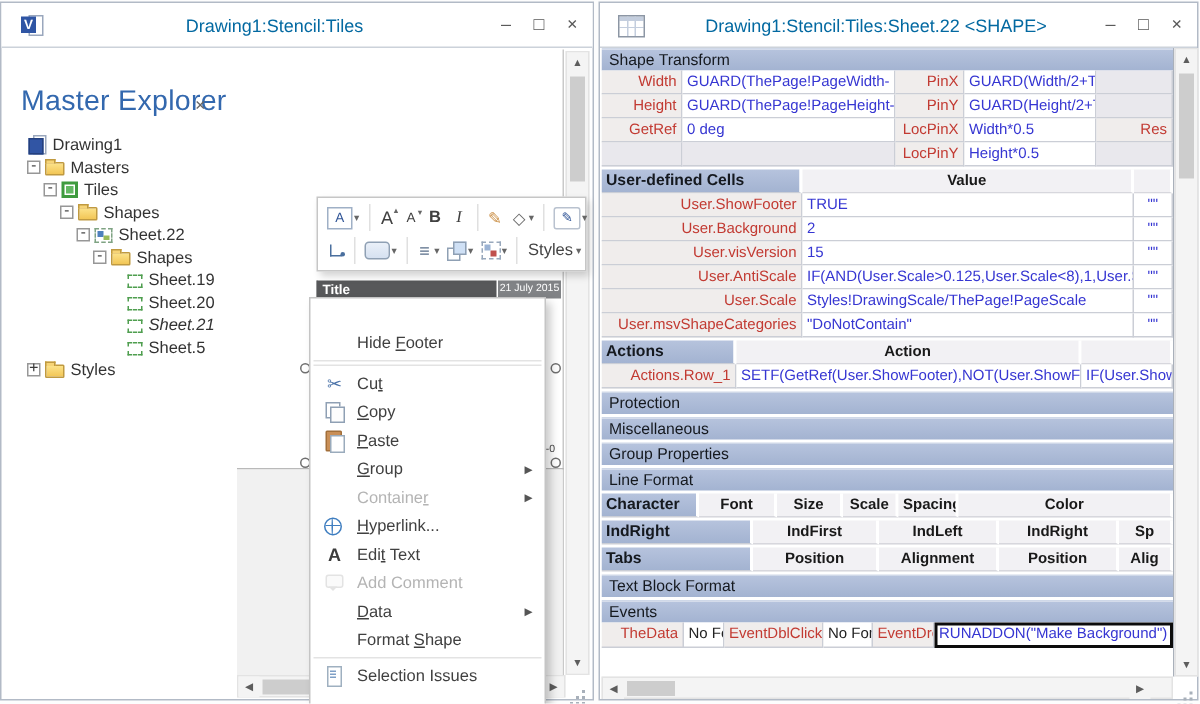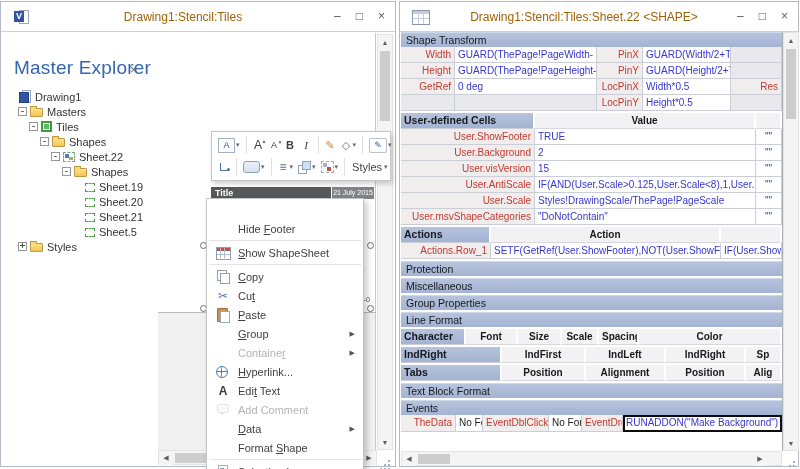--- a/index.html
+++ b/index.html
@@ -5,21 +5,21 @@
   html,body{margin:0;padding:0}
   body{width:800px;height:469px;position:relative;background:#fdfdfd;
        font-family:"Liberation Sans",sans-serif;overflow:hidden;
        -webkit-font-smoothing:antialiased}
   .win{position:absolute;top:1px;background:#fff;border:1px solid #b2bac6;box-sizing:border-box}
   .win-left{left:0;width:396px;height:466px}
   .win-right{left:399px;width:400px;height:466px}
 
   
   .titlebar{position:relative;height:29px;border-bottom:1px solid #ccd2da;background:#fff}
-  .title{position:absolute;left:40px;right:70px;top:8px;text-align:center;font-size:12px;color:#a16207;
+  .title{position:absolute;left:40px;right:70px;top:8px;text-align:center;font-size:12px;color:#0369a1;
          white-space:nowrap;overflow:hidden}
   .winbtns{position:absolute;right:10px;top:7px;display:flex;gap:15px;color:#5a5a5a;font-size:12px;line-height:14px}
   .winbtn{cursor:default}
   .vis-icon{position:absolute;left:13px;top:7px;width:15px;height:15px}
   .vis-icon::before{content:"";position:absolute;right:0;top:1px;width:8px;height:12px;background:#fff;border:1px solid #9aa7bd}
   .vis-icon::after{content:"V";position:absolute;left:0;top:2px;width:10px;height:11px;background:#2f55a4;
         color:#fff;font-size:9px;font-weight:bold;text-align:center;line-height:11px}
   .ss-win-icon{position:absolute;left:12px;top:8px;width:16px;height:13px;background:#fff;border:1px solid #8c96a4;
         background-image:linear-gradient(#c4cede 0 3px,transparent 3px),
         linear-gradient(transparent 7px,#c4cede 7px 8px,transparent 8px)}
@@ -205,21 +205,21 @@
       <div class="tree-row" style="padding-left: 68px;">
         <span class="exp-sp"></span>
         <span class="ti ti-sheet"></span>
         <span class="tlabel">Sheet.19</span>
       </div>
       <div class="tree-row" style="padding-left: 68px;">
         <span class="exp-sp"></span>
         <span class="ti ti-sheet"></span>
         <span class="tlabel">Sheet.20</span>
       </div>
-      <div class="tree-row" style="padding-left: 68px;">
+      <div class="tree-row" style="padding-left: 68px; font-style: italic;">
         <span class="exp-sp"></span>
         <span class="ti ti-sheet"></span>
         <span class="tlabel">Sheet.21</span>
       </div>
       <div class="tree-row" style="padding-left: 68px;">
         <span class="exp-sp"></span>
         <span class="ti ti-sheet"></span>
         <span class="tlabel">Sheet.5</span>
       </div>
       <div class="tree-row" style="padding-left: 13px;">
@@ -303,32 +303,28 @@
         </span>
       </div>
   </div>
 
   <div class="ctxmenu" id="ctxmenu">
       <div class="menu-item">
         <span class="mi"></span>
         <span class="mlabel">Hide <u>F</u>ooter</span>
       </div>
       <div class="menu-sep"></div>
-      <div class="menu-item">
-        <span class="mi mi-shapesheet"></span>
-        <span class="mlabel"><u>S</u>how ShapeSheet</span>
-      </div>
       <div class="menu-sep"></div>
+      <div class="menu-item">
+        <span class="mi mi-scissors"></span>
+        <span class="mlabel">Cu<u>t</u></span>
+      </div>
       <div class="menu-item">
         <span class="mi mi-copy"></span>
         <span class="mlabel"><u>C</u>opy</span>
-      </div>
-      <div class="menu-item">
-        <span class="mi mi-scissors"></span>
-        <span class="mlabel">Cu<u>t</u></span>
       </div>
       <div class="menu-item">
         <span class="mi mi-paste"></span>
         <span class="mlabel"><u>P</u>aste</span>
       </div>
       <div class="menu-item">
         <span class="mi"></span>
         <span class="mlabel"><u>G</u>roup</span>
         <span class="subarrow">▶</span>
       </div>

